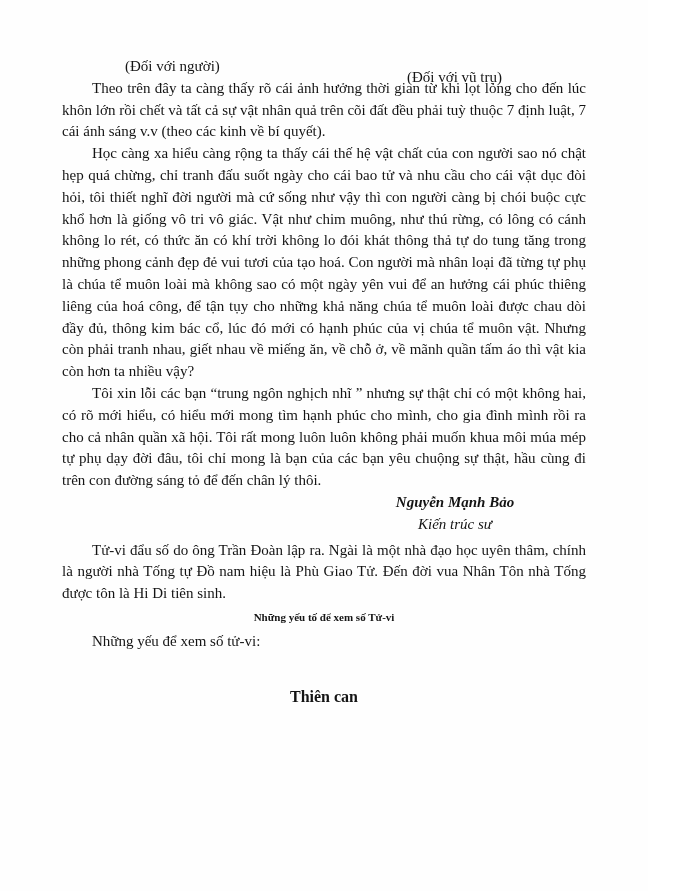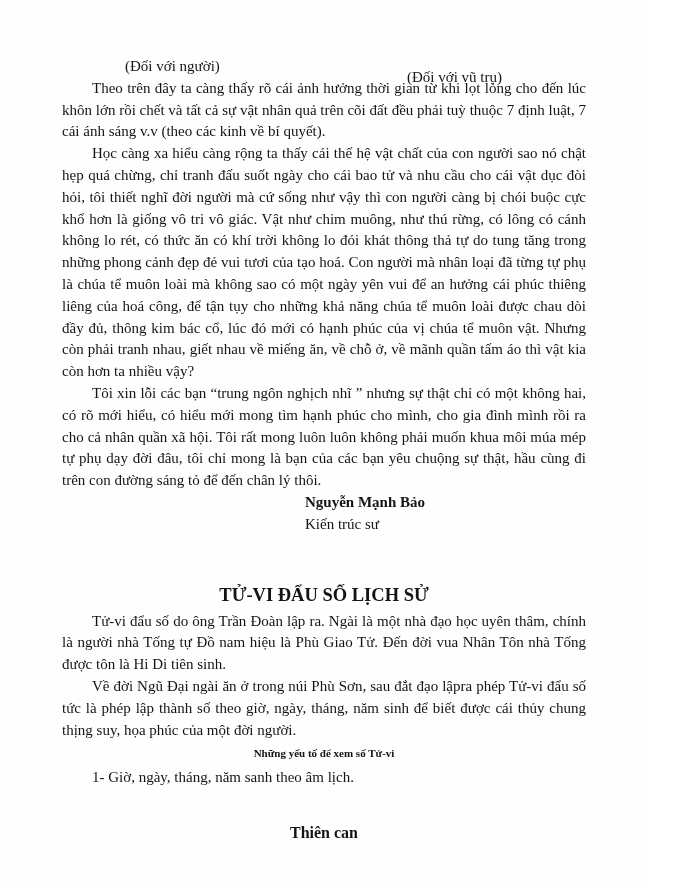--- a/index.html
+++ b/index.html
@@ -38,21 +38,22 @@
     margin-top: 11px;
   }
   .para {
     margin: 0;
     text-align: justify;
     text-indent: 30px;
   }
   .sig-block {
     width: 300px;
     margin-left: 243px;
-    text-align: left;
+    text-align: center;
+    font-style: italic;
   }
   .sig-name { font-weight: bold; }
   .title1 {
     margin-top: 47px;
     text-align: center;
     font-weight: bold;
     font-size: 18.5px;
     line-height: 24px;
   }
   .sect1 { margin-top: 4px; }
@@ -87,25 +88,23 @@
 
   <p class="para">Theo trên đây ta càng thấy rõ cái ảnh hưởng thời gian từ khi lọt lòng cho đến lúc khôn lớn rồi chết và tất cả sự vật nhân quả trên cõi đất đều phải tuỳ thuộc 7 định luật, 7 cái ánh sáng v.v (theo các kinh về bí quyết).</p>
   <p class="para">Học càng xa hiểu càng rộng ta thấy cái thế hệ vật chất của con người sao nó chật hẹp quá chừng, chỉ tranh đấu suốt ngày cho cái bao tử và nhu cầu cho cái vật dục đòi hỏi, tôi thiết nghĩ đời người mà cứ sống như vậy thì con người càng bị chói buộc cực khổ hơn là giống vô tri vô giác. Vật như chim muông, như thú rừng, có lông có cánh không lo rét, có thức ăn có khí trời không lo đói khát thông thả tự do tung tăng trong những phong cảnh đẹp đẻ vui tươi của tạo hoá. Con người mà nhân loại đã từng tự phụ là chúa tể muôn loài mà không sao có một ngày yên vui để an hưởng cái phúc thiêng liêng của hoá công, để tận tụy cho những khả năng chúa tể muôn loài được chau dòi đầy đủ, thông kim bác cổ, lúc đó mới có hạnh phúc của vị chúa tể muôn vật. Nhưng còn phải tranh nhau, giết nhau về miếng ăn, về chỗ ở, về mãnh quần tấm áo thì vật kia còn hơn ta nhiều vậy?</p>
   <p class="para">Tôi xin lỗi các bạn “trung ngôn nghịch nhĩ ”  nhưng sự thật chỉ có một không hai, có rõ mới hiểu, có hiểu mới mong tìm hạnh phúc cho mình, cho gia đình mình rồi ra cho cả nhân quần xã hội. Tôi rất mong luôn luôn không phải muốn khua môi múa mép tự phụ dạy đời đâu, tôi chỉ mong là bạn của các bạn yêu chuộng sự thật, hầu cùng đi trên con đường sáng tỏ để đến chân lý thôi.</p>
 
   <div class="sig-block">
     <div class="sig-name">Nguyễn Mạnh Bảo</div>
     <div>Kiến trúc sư</div>
   </div>
 
-  <div class="title1">TỬ-VI ĐẨU SỐ LỊCH SỬ</div>
 
   <div class="sect1">
     <p class="para">Tử-vi đẩu số do ông Trần Đoàn lập ra. Ngài là một nhà đạo học uyên thâm, chính là người nhà Tống tự Đồ nam hiệu là Phù Giao Tử. Đến đời vua Nhân Tôn nhà Tống được tôn là Hi Di tiên sinh.</p>
-    <p class="para">Về đời Ngũ Đại ngài ăn ở trong núi Phù Sơn, sau đắt đạo lậpra phép Tử-vi đẩu số tức là phép lập thành số theo giờ, ngày, tháng, năm sinh để biết được cái thủy chung thịng suy, họa phúc của một đời người.</p>
   </div>
 
   <div class="heading2">Những yếu tố để xem số Tử-vi</div>
-  <div class="plain-line">1- Giờ, ngày, tháng, năm sanh theo âm lịch.</div>
+  <div class="plain-line">Những yếu để xem số tử-vi:</div>
 
   <div class="heading3">Thiên can</div>
 
 </div>
 
 </body></html>

